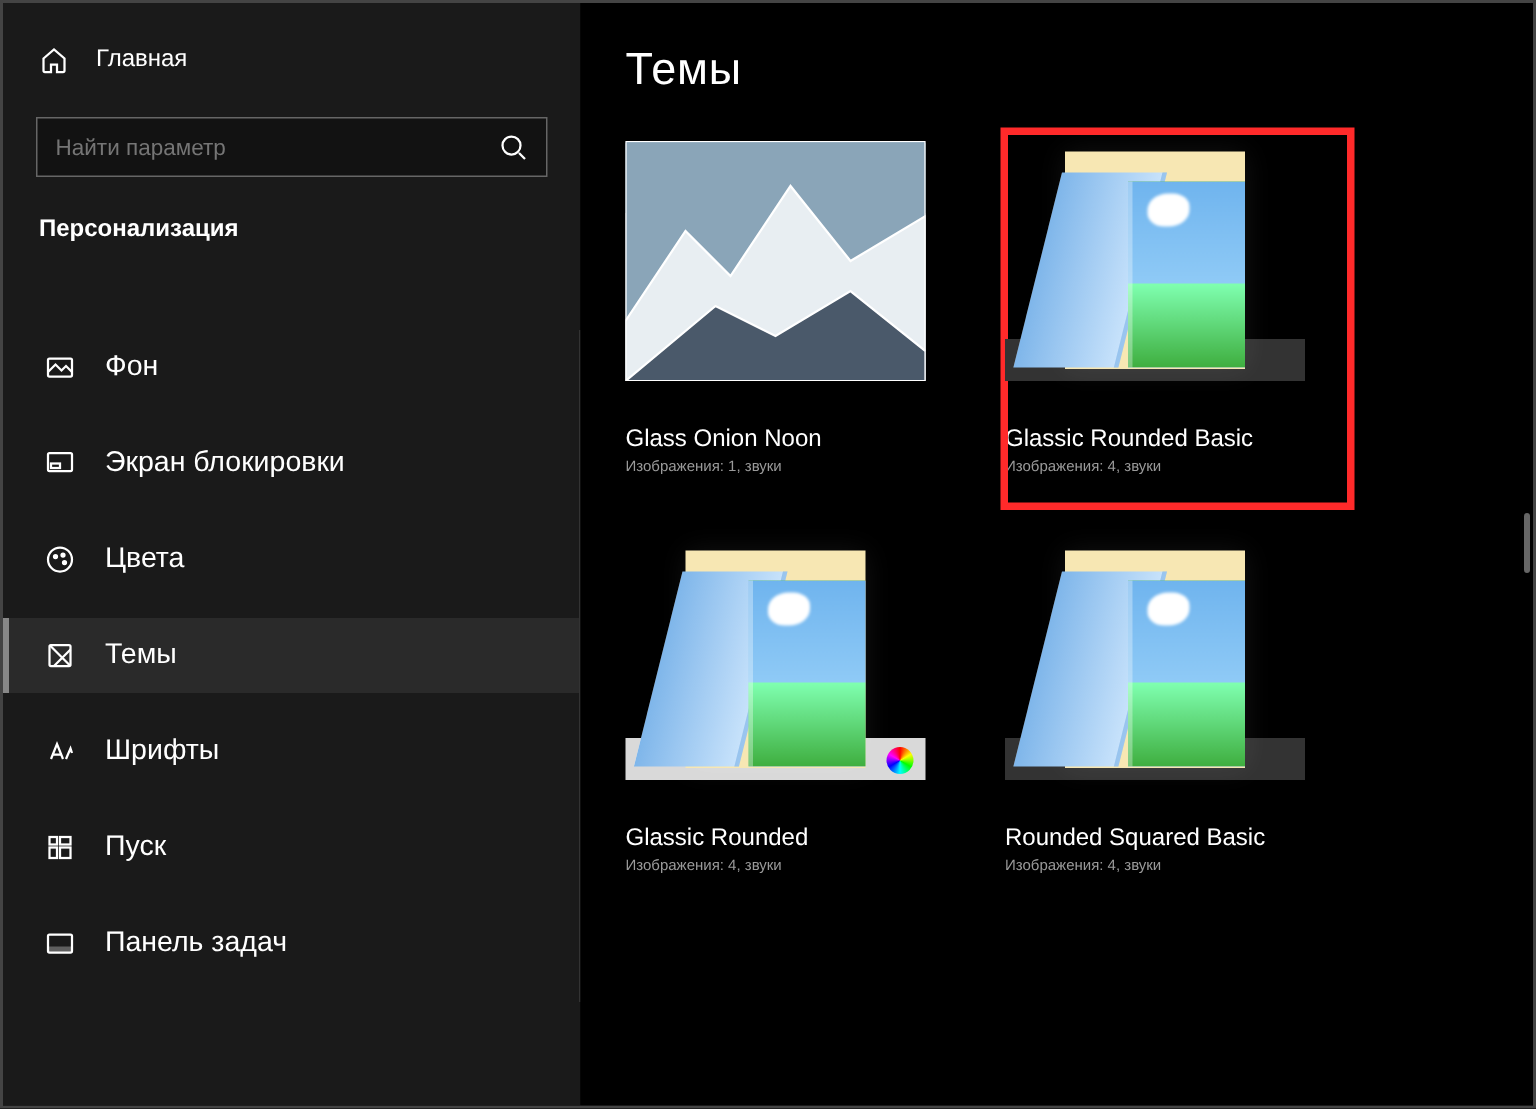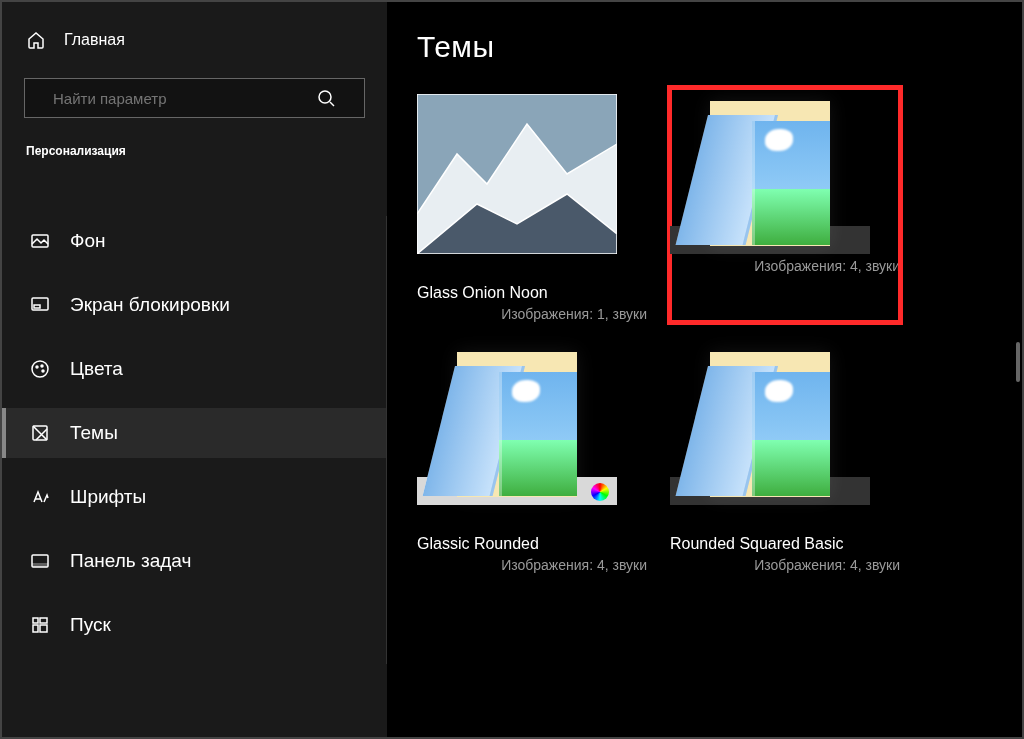--- a/index.html
+++ b/index.html
@@ -27,33 +27,33 @@
     padding: 8px 24px;
     font-size: 16px;
   }
   .search-box {
     margin: 20px 22px 18px 22px;
     border: 1px solid #666;
     background: #121212;
     height: 40px;
     display: flex;
     align-items: center;
-    padding: 0 28px;
+    padding: 0 12px;
   }
   .search-box input {
     flex: 1;
     background: transparent;
     border: none;
     outline: none;
     color: #aaa;
     font-size: 15px;
   }
   .section-title {
     padding: 8px 24px 18px 24px;
-    font-size: 12px;
+    font-size: 16px;
     font-weight: 600;
   }
   .nav-list { margin-top: 40px; border-right: 1px solid #333; }
   .nav-item {
     display: flex;
     align-items: center;
     gap: 20px;
     padding: 14px 24px;
     font-size: 19px;
     cursor: pointer;
@@ -147,21 +147,21 @@
   }
   .color-dot {
     position: absolute;
     right: 8px;
     bottom: 4px;
     width: 18px; height: 18px;
     border-radius: 50%;
     background: conic-gradient(red,yellow,lime,cyan,blue,magenta,red);
   }
   .theme-name { font-size: 16px; margin-top: 30px; }
-  .theme-meta { color: #9a9a9a; font-size: 14px; margin-top: 4px; text-align: right; }
+  .theme-meta { color: #9a9a9a; font-size: 10px; margin-top: 4px; }
   .scroll-thumb { position:absolute; right:2px; top:340px; width:4px; height:40px; background:#666; border-radius:2px; }
   svg { stroke:#fff; fill:none; stroke-width:1.5; }
 </style>
 </head>
 <body>
 
 <div class="sidebar">
   <div class="home-row">
     <span class="nav-icon">
       <svg viewBox="0 0 20 20">
@@ -227,36 +227,36 @@
           <svg viewBox="0 0 20 20">
             <path d="M4 15L8 5l4 10M5.5 12h5"></path>
             <path d="M14 15l3-7 1 3"></path>
           </svg>
         </span>
       <span>Шрифты</span>
     </div>
     <div class="nav-item">
       <span class="nav-icon">
           <svg viewBox="0 0 20 20">
-            <rect x="2" y="4" width="16" height="12" rx="1"></rect>
-            <rect x="2" y="12" width="16" height="4" fill="#fff" stroke="none" opacity=".3"></rect>
-          </svg>
-        </span>
-      <span>Панель задач</span>
-    </div>
-    <div class="nav-item">
-      <span class="nav-icon">
-          <svg viewBox="0 0 20 20">
             <rect x="3" y="3" width="5" height="5"></rect>
             <rect x="10" y="3" width="7" height="5"></rect>
             <rect x="3" y="10" width="5" height="7"></rect>
             <rect x="10" y="10" width="7" height="7"></rect>
           </svg>
         </span>
       <span>Пуск</span>
+    </div>
+    <div class="nav-item">
+      <span class="nav-icon">
+          <svg viewBox="0 0 20 20">
+            <rect x="2" y="4" width="16" height="12" rx="1"></rect>
+            <rect x="2" y="12" width="16" height="4" fill="#fff" stroke="none" opacity=".3"></rect>
+          </svg>
+        </span>
+      <span>Панель задач</span>
     </div>
   </div>
 </div>
 
 <div class="content">
   <div class="page-title">Темы</div>
 
   <div class="themes-grid">
 
     <div class="theme-card">
@@ -272,20 +272,21 @@
     </div>
 
     <div class="theme-card highlighted">
       <div class="folder-stack">
         <div class="folder-base"></div>
         <div class="folder-body">
           <div class="folder-flap"></div>
           <div class="folder-img"></div>
         </div>
       </div>
+      <div class="theme-name">Glassic Rounded Basic</div>
       <div class="theme-meta">Изображения: 4, звуки</div>
     </div>
 
     <div class="theme-card">
       <div class="folder-stack">
         <div class="folder-base light">
           <div class="color-dot"></div>
         </div>
         <div class="folder-body">
           <div class="folder-flap"></div>

